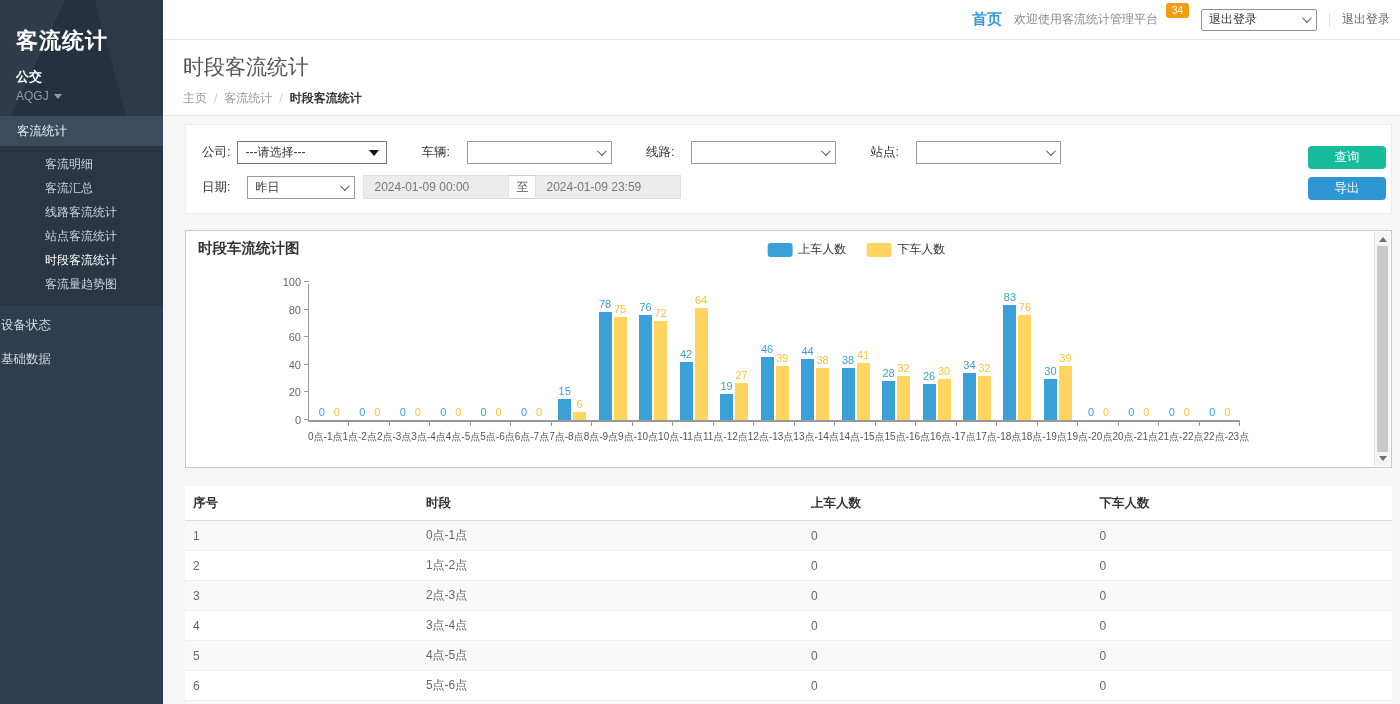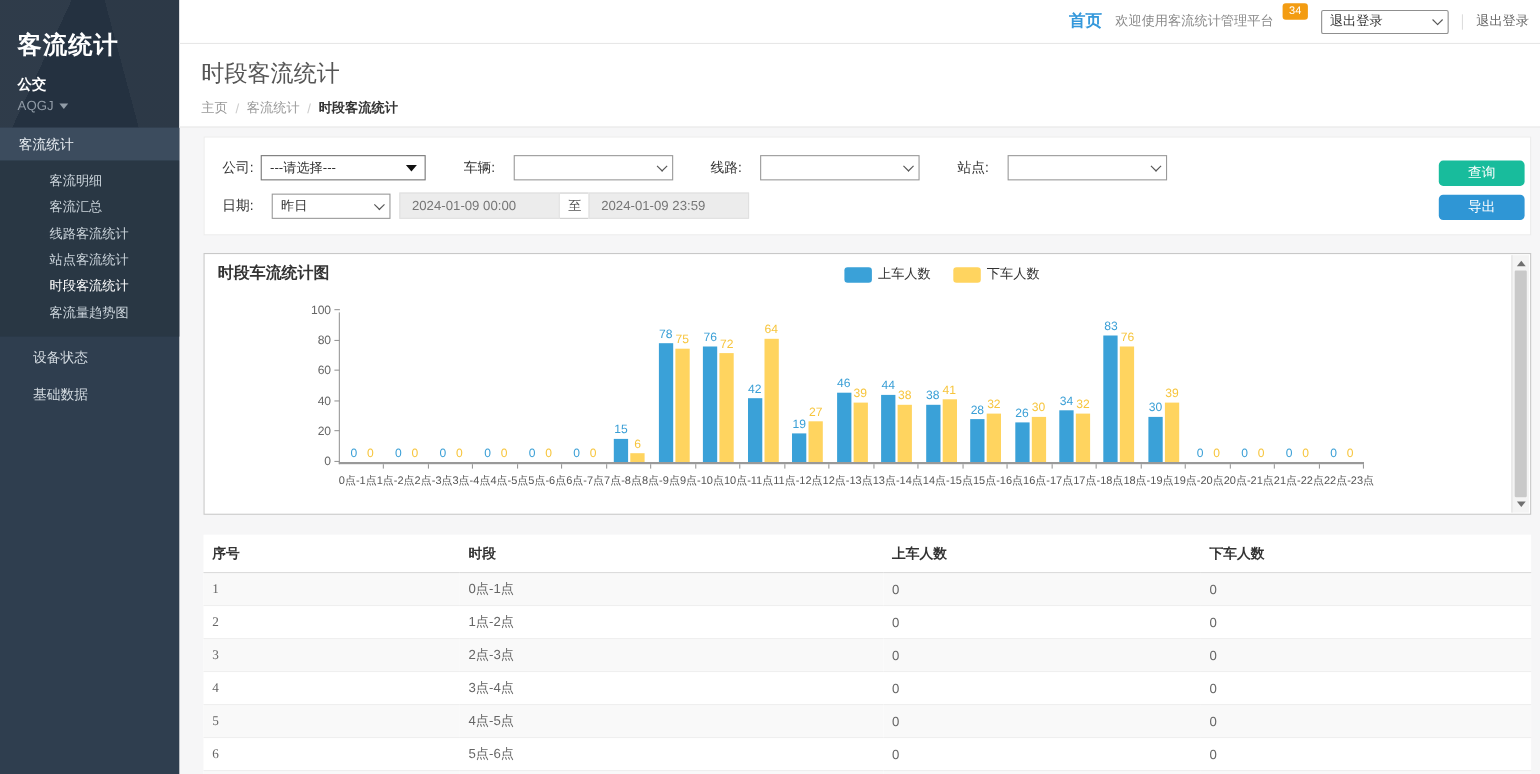--- a/index.html
+++ b/index.html
@@ -14,21 +14,21 @@
       linear-gradient(255deg, rgba(255,255,255,.04) 0 35%, rgba(255,255,255,0) 35%),
       #243140; padding:26px 0 0 16px; }
   .brand { font-size:22px; font-weight:bold; letter-spacing:1px; color:#fff; }
   .brand-sub { margin-top:12px; font-size:13px; font-weight:bold; color:#fff; }
   .brand-org { margin-top:3px; font-size:12px; color:#919ca7; display:flex; align-items:center; gap:5px; }
   .caret-down { width:0; height:0; border-left:4px solid transparent; border-right:4px solid transparent; border-top:5px solid #919ca7; display:inline-block; }
   .menu-section { height:30px; line-height:30px; padding-left:17px; background:#3c4c5e; font-size:12.5px; color:#e9eef3; cursor:pointer; }
   .submenu { background:#293744; padding:6px 0 10px 0; }
   .submenu-item { height:24px; line-height:24px; padding-left:45px; font-size:12px; color:#ccd5dc; cursor:pointer; white-space:nowrap; }
   .submenu-item.active { color:#ffffff; }
-  .menu-item { height:34px; line-height:34px; padding-left:30px; font-size:12.5px; color:#d4dbe1; cursor:pointer; }
+  .menu-item { height:34px; line-height:34px; padding-left:1px; font-size:12.5px; color:#d4dbe1; cursor:pointer; }
   .menu-item.spaced { margin-top:2px; }
 
   
   .main { position:absolute; left:163px; top:0; width:1237px; height:704px; }
   .topbar { height:40px; background:#fff; border-bottom:1px solid #e7e7e7; display:flex; align-items:center; justify-content:flex-end; padding-right:10px; gap:12px; }
   .home-link { color:#3498db; font-size:15px; font-weight:bold; cursor:pointer; }
   .welcome { color:#8a8a8a; font-size:12px; }
   .badge { background:#f39c12; color:#fff; font-size:10px; padding:2px 6px; border-radius:3px; transform:translateY(-9px); margin-left:-4px; }
   .lang-select { width:116px; height:22px; border:1px solid #8f8f8f; border-radius:2px; background:#fff; display:flex; align-items:center; justify-content:space-between; padding:0 7px; font-size:12px; color:#333; cursor:pointer; }
   .chev { width:7px; height:7px; border-right:1.6px solid #555; border-bottom:1.6px solid #555; transform:rotate(45deg) translateY(-2px); display:inline-block; }
@@ -83,21 +83,21 @@
   .sb-up { border-bottom:5px solid #707070; margin:3px 0 4px; }
   .sb-down { border-top:5px solid #707070; margin:4px 0 3px; }
   .sb-thumb { flex:1; width:11px; background:#c9c9c9; border-radius:1px; }
 
   
   .table-card { margin-top:18px; background:#fff; }
   table { width:100%; border-collapse:collapse; table-layout:fixed; }
   th { text-align:left; font-size:12.5px; color:#333; font-weight:bold; padding:9px 8px 8px; border-bottom:1px solid #dcdcdc; }
   td { font-size:12px; color:#666; padding:6px 8px; border-bottom:1px solid #efefef; }
   tr.odd td { background:#f9f9f9; }
-  .col1{width:19.3%;font-family:Liberation Serif, serif;} .col2{width:31.9%;} .col3{width:23.9%;} .col4{width:24.9%;}
+  .col1{width:19.3%;} .col2{width:31.9%;} .col3{width:23.9%;} .col4{width:24.9%;}
 </style>
 </head>
 <body>
 
 <aside class="sidebar">
   <div class="brand-area">
     <div class="brand">客流统计</div>
     <div class="brand-sub">公交</div>
     <div class="brand-org">
       <span>AQGJ</span>

